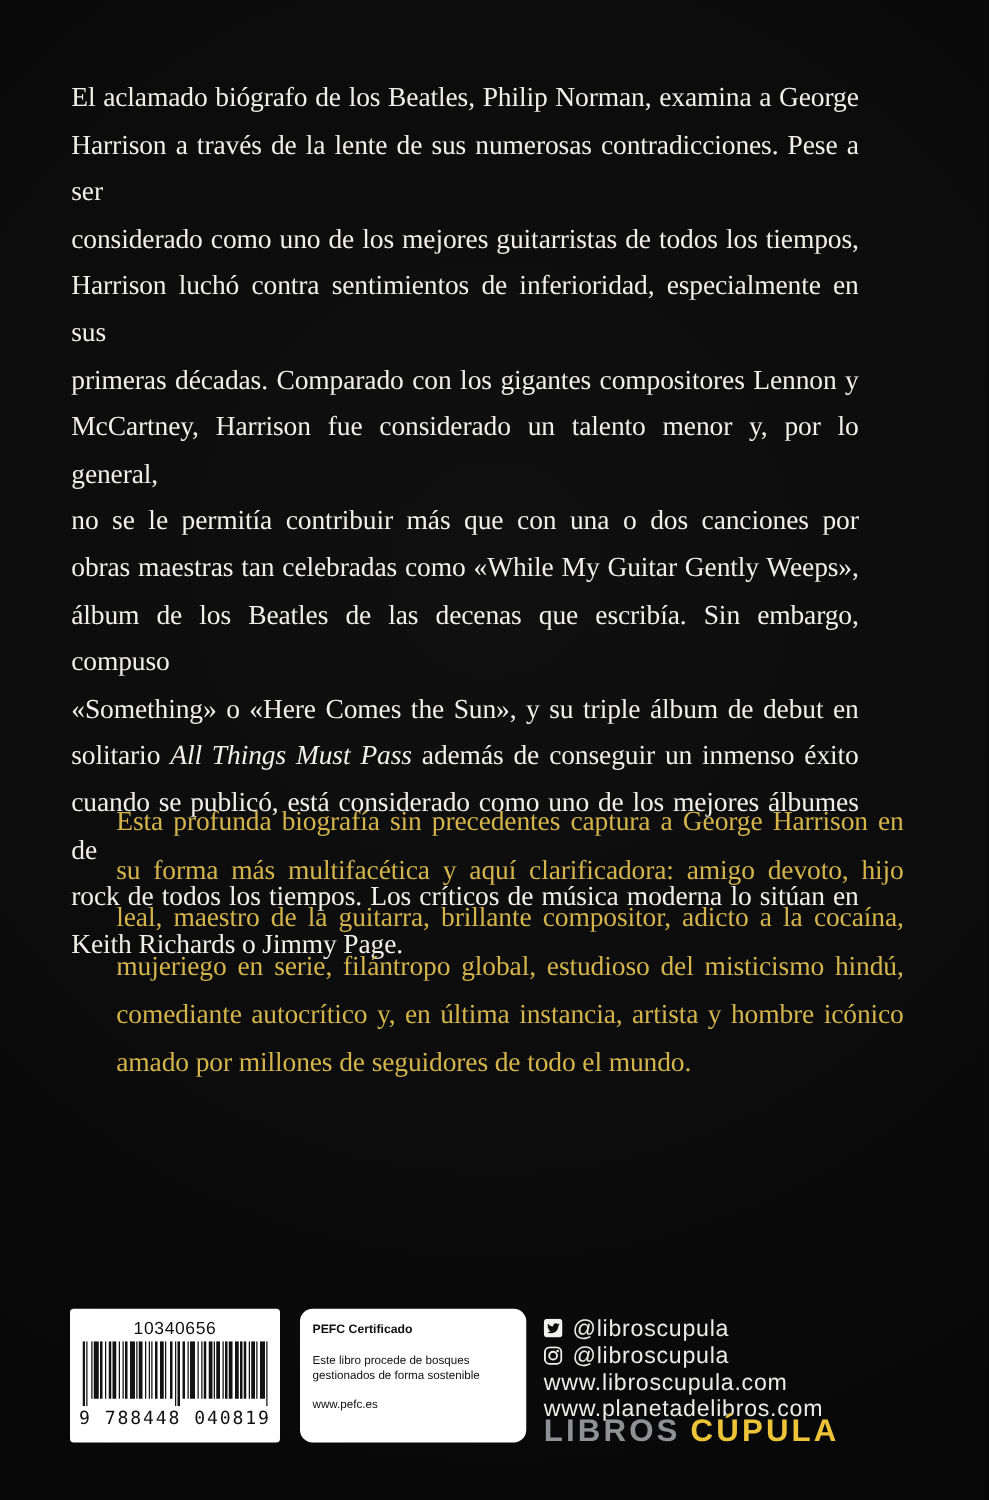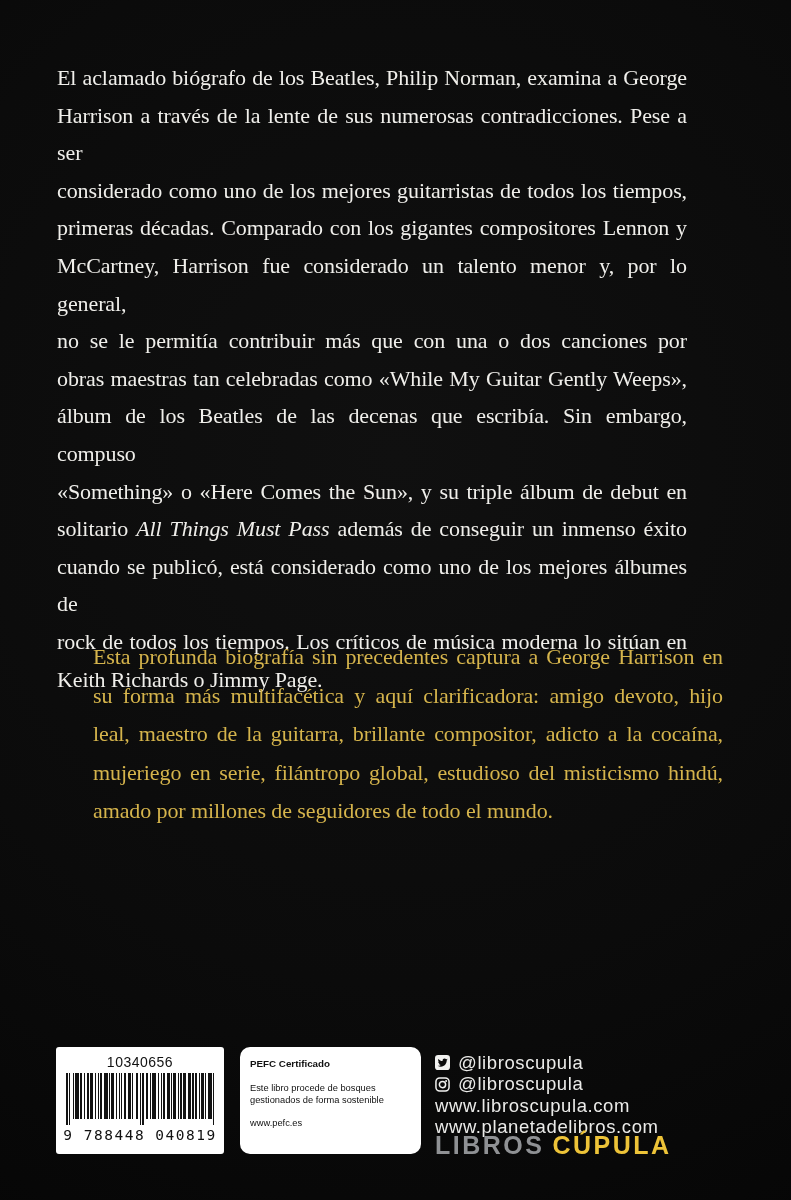--- a/index.html
+++ b/index.html
@@ -51,37 +51,39 @@
 </style>
 </head>
 <body>
 
 <div class="cover">
 
   <div class="para p1">
       <div class="line">El aclamado biógrafo de los Beatles, Philip Norman, examina a George</div>
       <div class="line">Harrison a través de la lente de sus numerosas contradicciones. Pese a ser</div>
       <div class="line">considerado como uno de los mejores guitarristas de todos los tiempos,</div>
+      <div class="line">Harrison luchó contra sentimientos de inferioridad, especialmente en sus</div>
       <div class="line">primeras décadas. Comparado con los gigantes compositores Lennon y</div>
       <div class="line">McCartney, Harrison fue considerado un talento menor y, por lo general,</div>
       <div class="line">no se le permitía contribuir más que con una o dos canciones por</div>
       <div class="line">obras maestras tan celebradas como «While My Guitar Gently Weeps»,</div>
       <div class="line">álbum de los Beatles de las decenas que escribía. Sin embargo, compuso</div>
       <div class="line">«Something» o «Here Comes the Sun», y su triple álbum de debut en</div>
       <div class="line">solitario <i>All Things Must Pass</i> además de conseguir un inmenso éxito</div>
       <div class="line">cuando se publicó, está considerado como uno de los mejores álbumes de</div>
       <div class="line">rock de todos los tiempos. Los críticos de música moderna lo sitúan en</div>
       <div class="line last">Keith Richards o Jimmy Page.</div>
     </div>
 
   <div class="para p2">
       <div class="line">Esta profunda biografía sin precedentes captura a George Harrison en</div>
       <div class="line">su forma más multifacética y aquí clarificadora: amigo devoto, hijo</div>
       <div class="line">leal, maestro de la guitarra, brillante compositor, adicto a la cocaína,</div>
       <div class="line">mujeriego en serie, filántropo global, estudioso del misticismo hindú,</div>
+      <div class="line">comediante autocrítico y, en última instancia, artista y hombre icónico</div>
       <div class="line last">amado por millones de seguidores de todo el mundo.</div>
     </div>
 
   <div class="barcode-box">
     <div class="bc-number">10340656</div>
     <div class="bc-bars" id="bc-bars">
         <div class="bar guard" style="width: 2.3px; margin-right: 1px;"></div>
         <div class="bar guard" style="width: 1.15px; margin-right: 2.2px;"></div>
         <div class="bar" style="width: 1.15px; margin-right: 1.6px;"></div>
         <div class="bar" style="width: 3.45px; margin-right: 1px;"></div>

